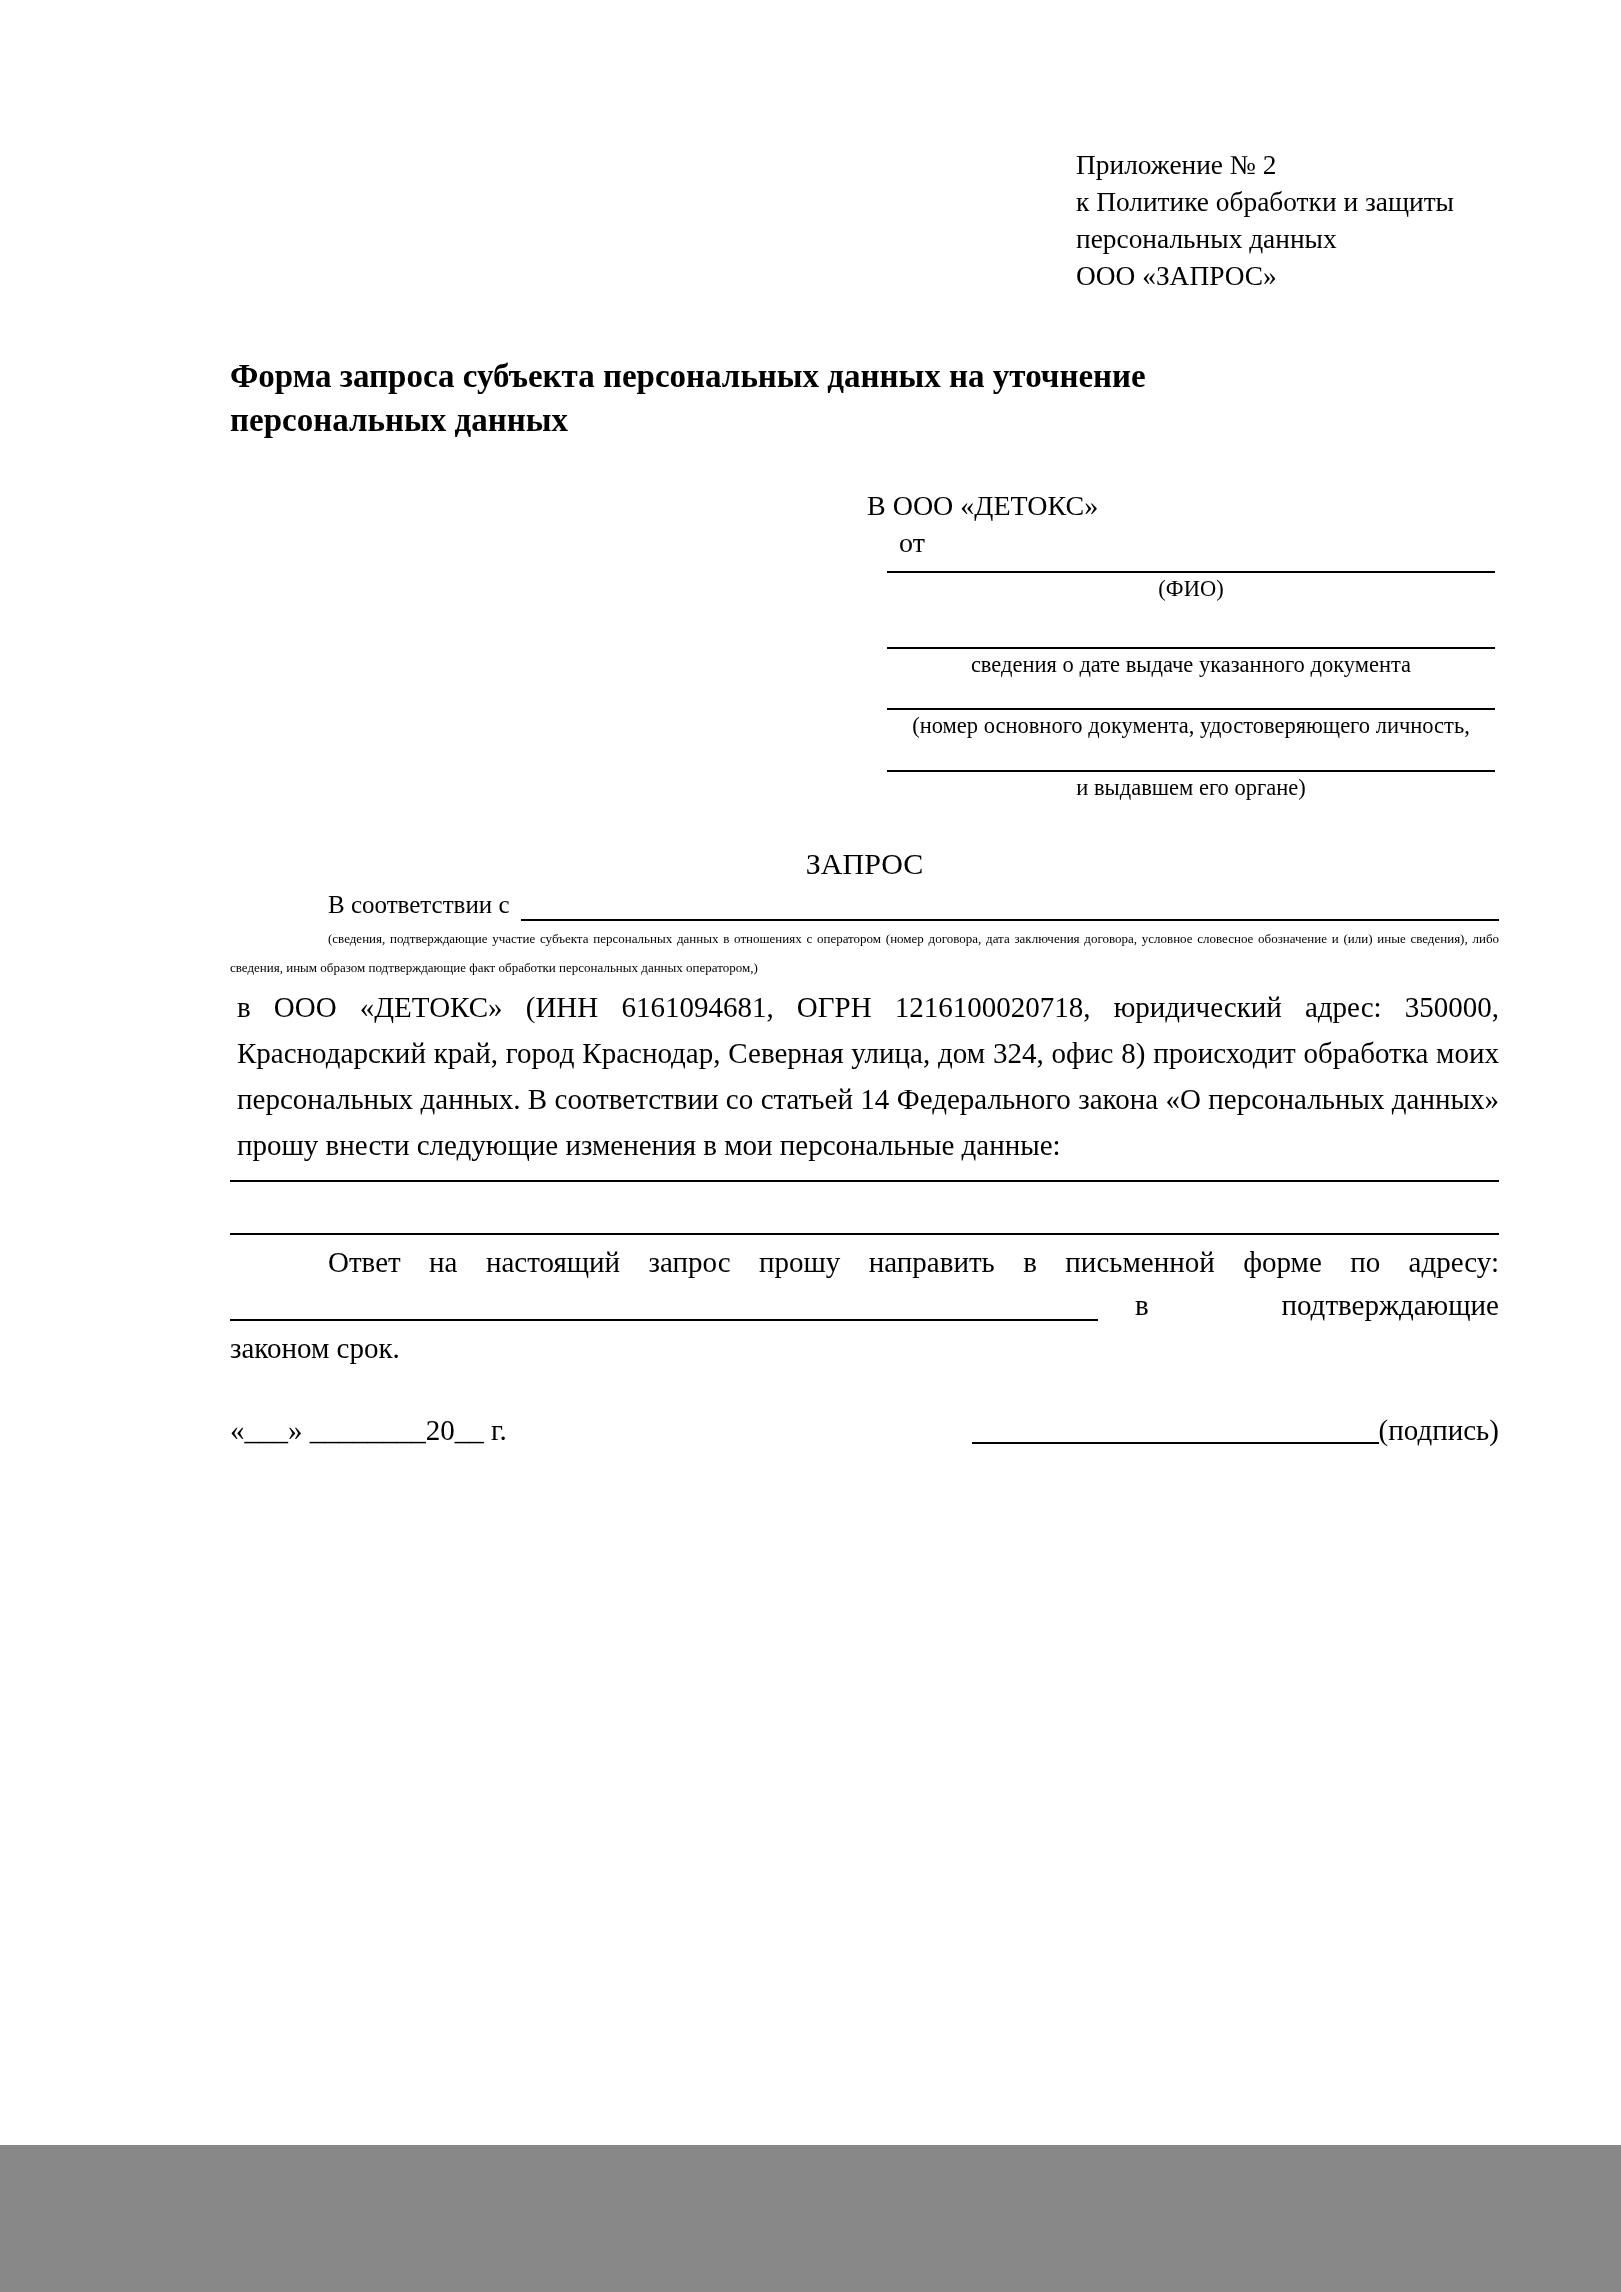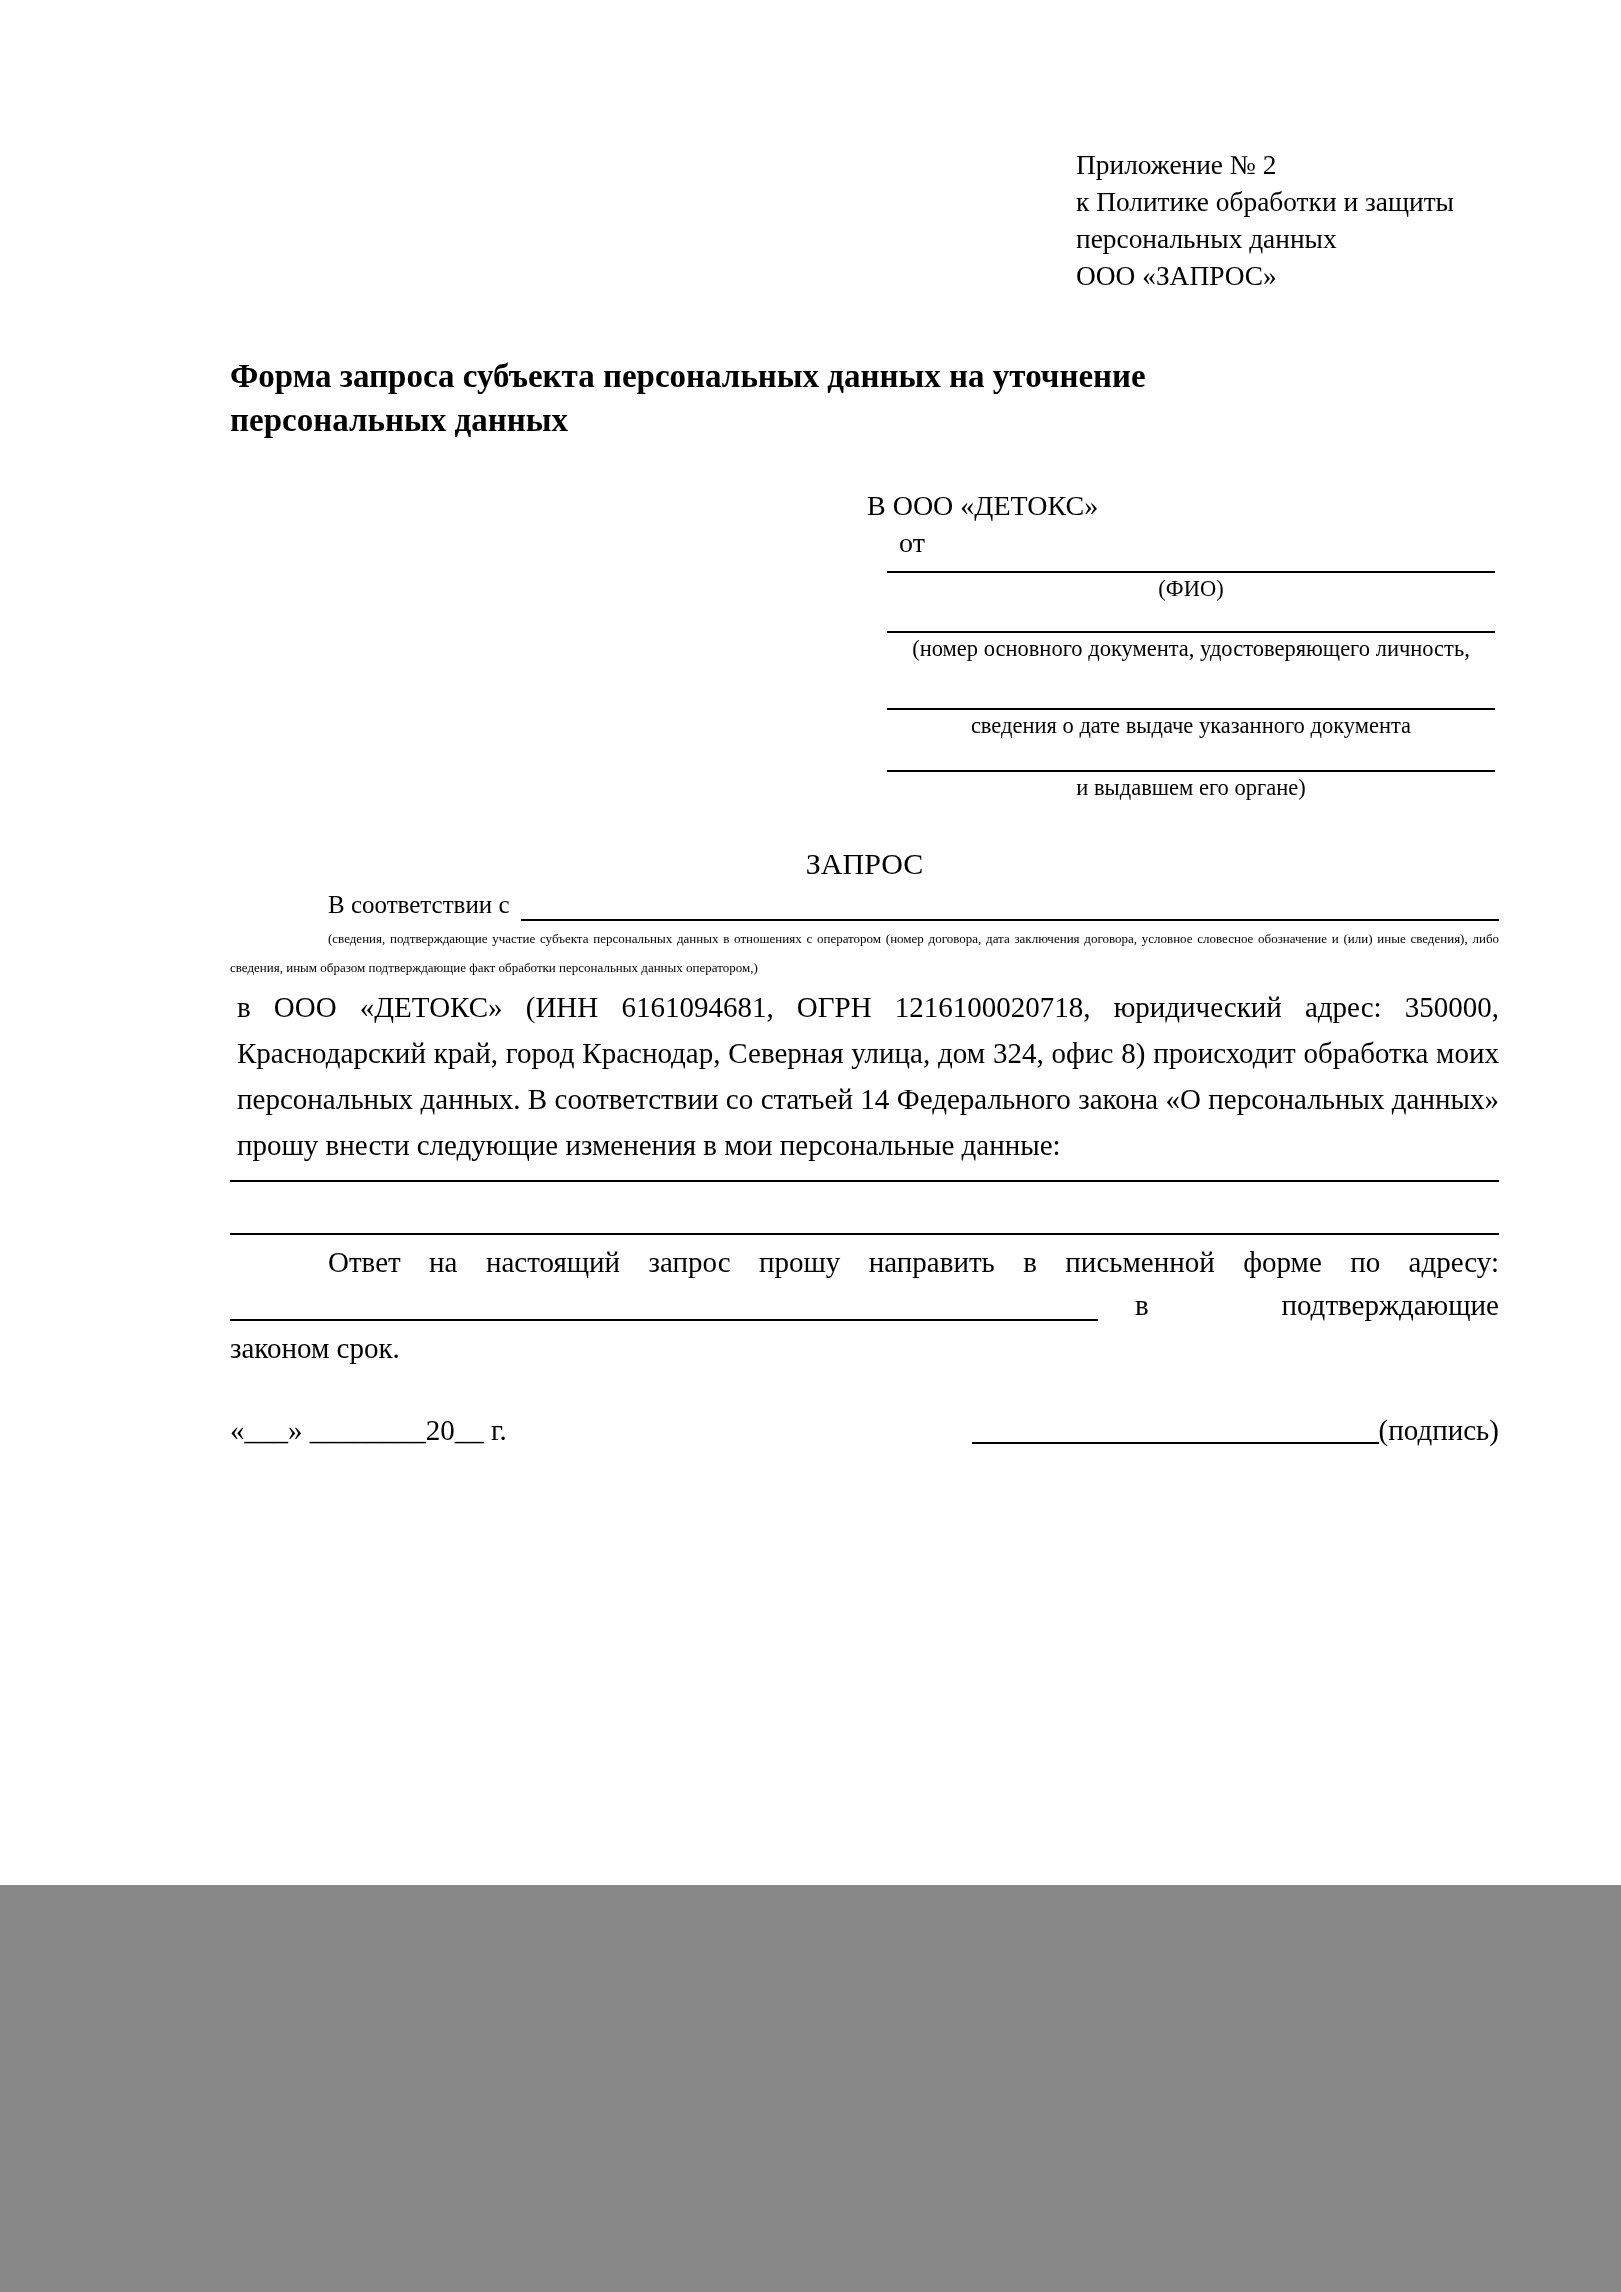--- a/index.html
+++ b/index.html
@@ -1,20 +1,20 @@
 <!DOCTYPE html>
 <html><head>
 <meta charset="utf-8">
 <style>
   * { margin: 0; padding: 0; box-sizing: border-box; }
   html, body { background: #888; }
   .page {
     position: relative;
     width: 1621px;
-    height: 1885px;
+    height: 2145px;
     margin: 0 auto;
     background: #ffffff;
     color: #000000;
     font-family: "Liberation Serif", "DejaVu Serif", serif;
     padding: 147px 122px 0 230px;
     overflow: hidden;
   }
   
   .appendix {
     margin-left: 846px;
@@ -140,28 +140,28 @@
 
   <div class="addressee">
     <div class="addr-to">В ООО «ДЕТОКС»</div>
     <div class="addr-from">от</div>
 
     <div class="field f1">
       <div class="rule"></div>
       <div class="field-caption">(ФИО)</div>
     </div>
 
+    <div class="field f3">
+      <div class="rule"></div>
+      <div class="field-caption">сведения о дате выдаче указанного документа</div>
+    </div>
+
     <div class="field f2">
       <div class="rule"></div>
       <div class="field-caption">(номер основного документа, удостоверяющего личность,</div>
-    </div>
-
-    <div class="field f3">
-      <div class="rule"></div>
-      <div class="field-caption">сведения о дате выдаче указанного документа</div>
     </div>
 
     <div class="field f4">
       <div class="rule"></div>
       <div class="field-caption">и выдавшем его органе)</div>
     </div>
   </div>
 
   <div class="request-heading">ЗАПРОС</div>
 

